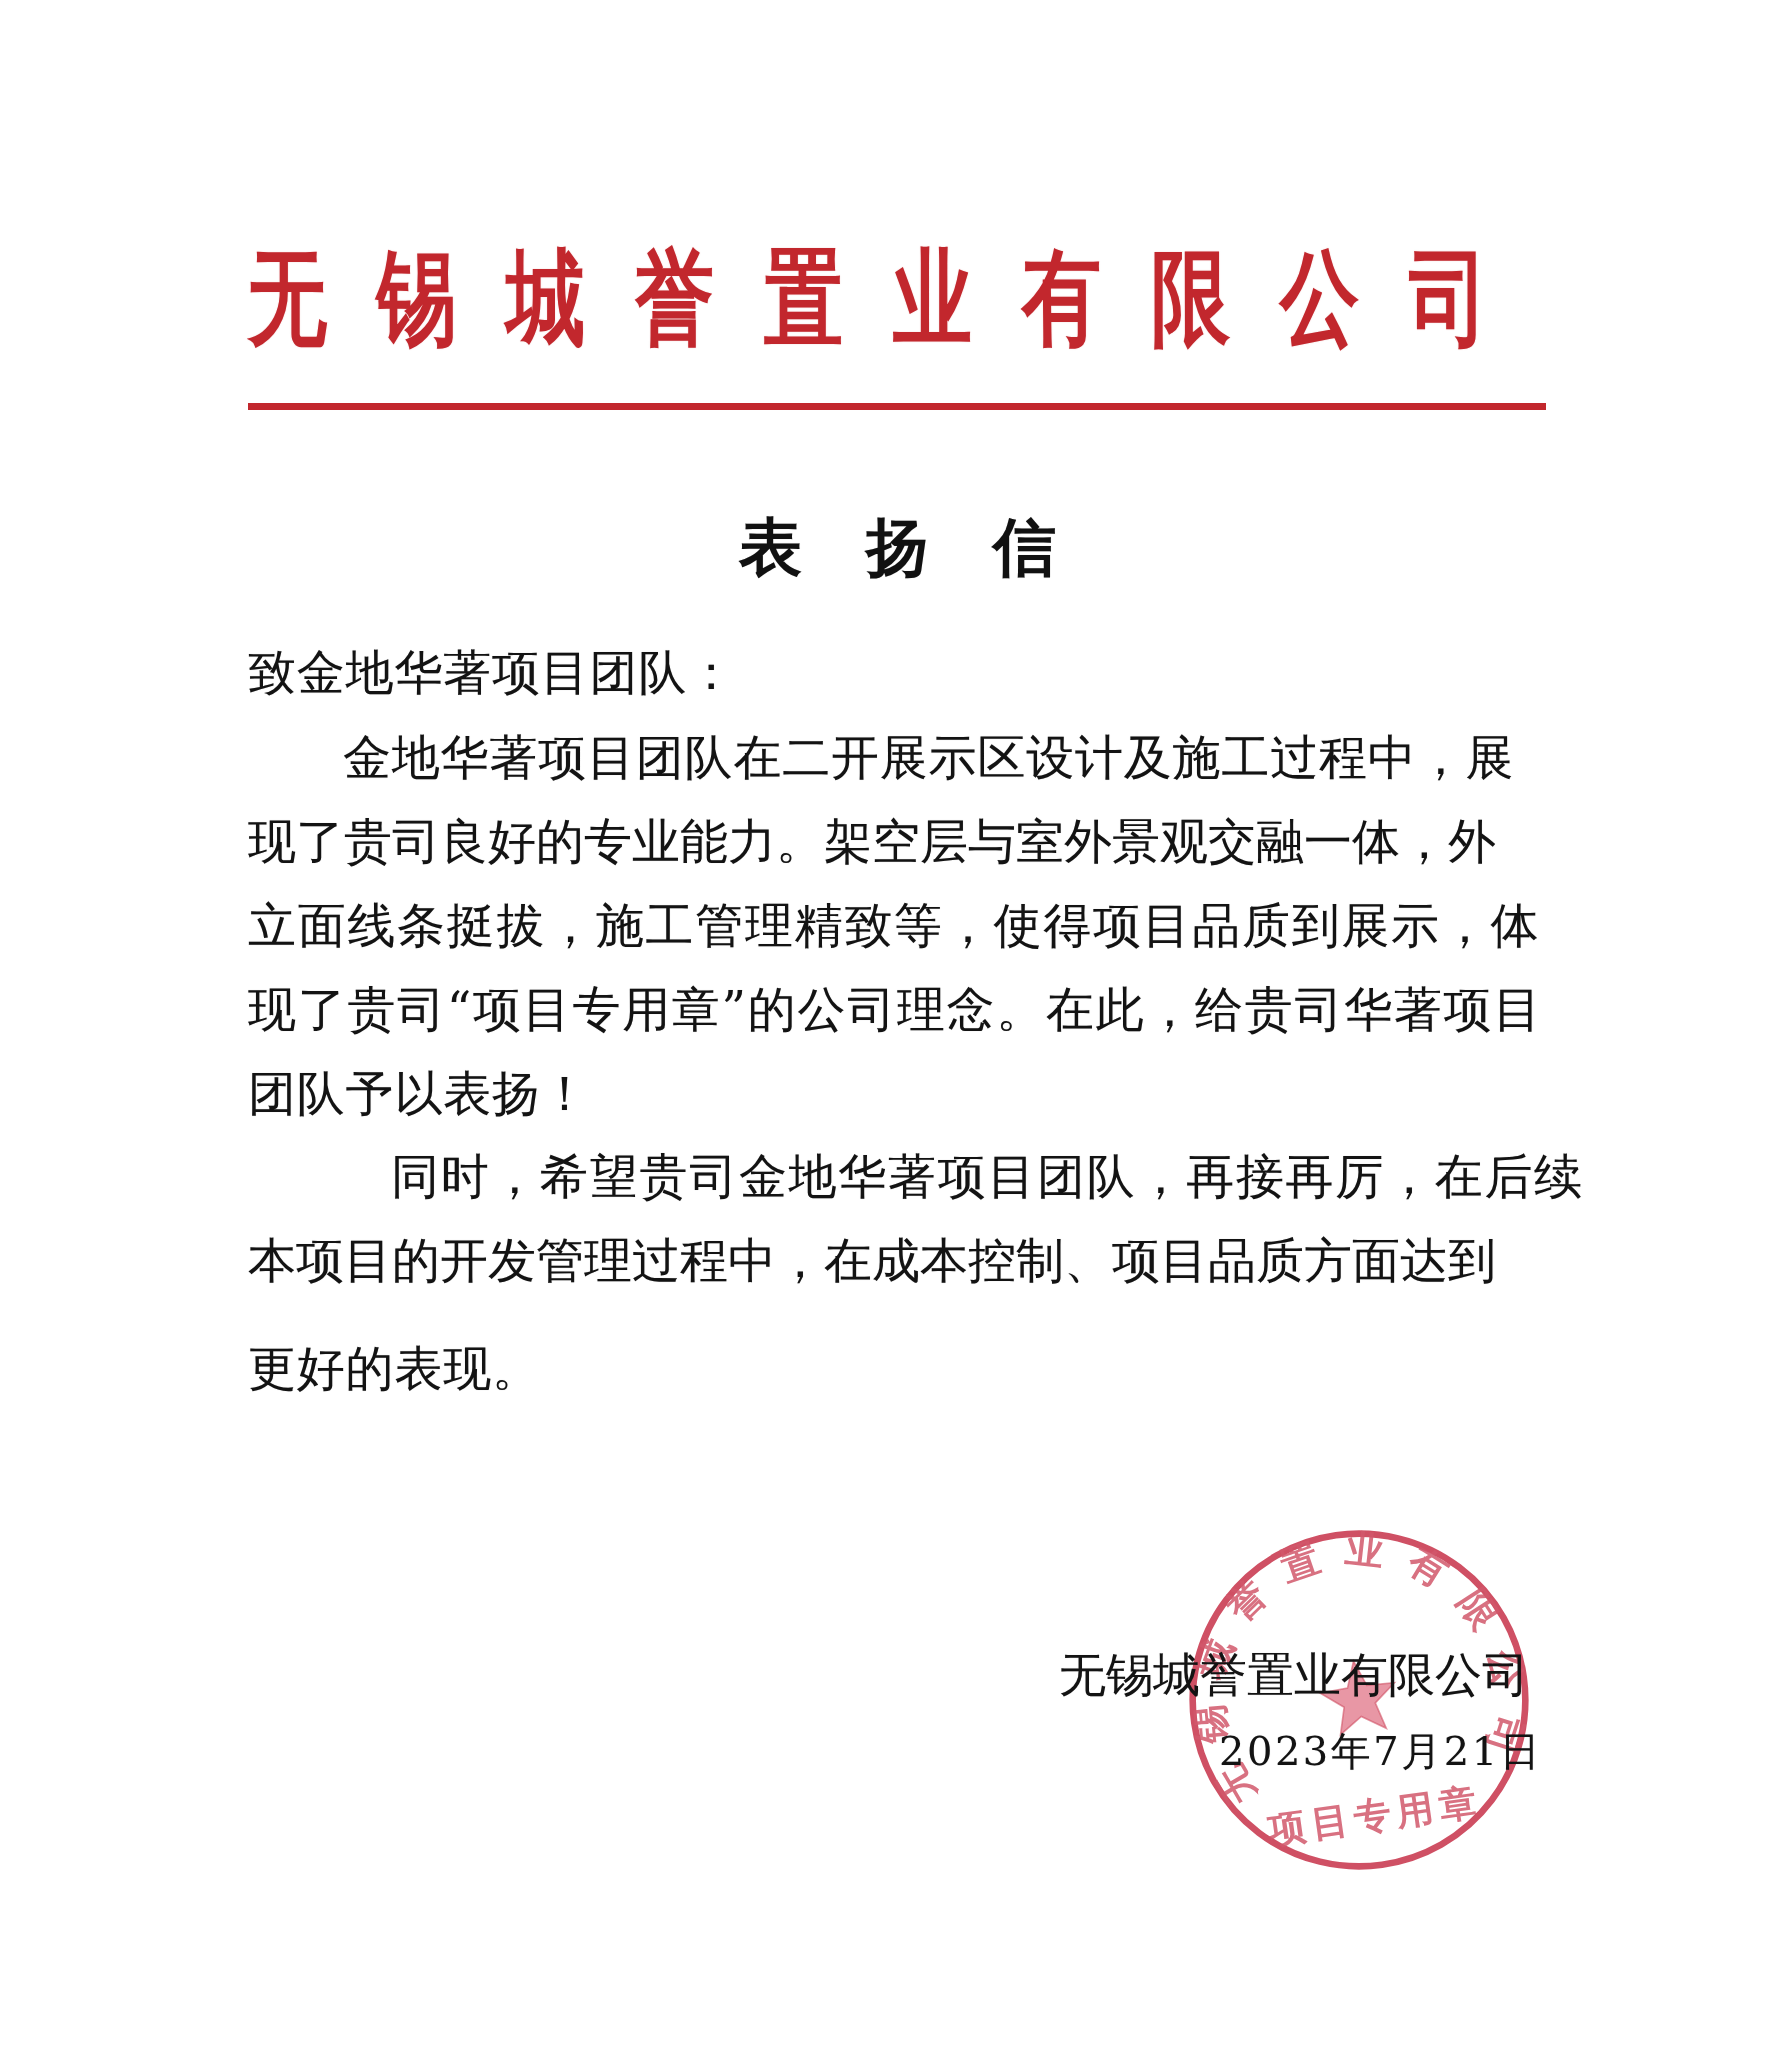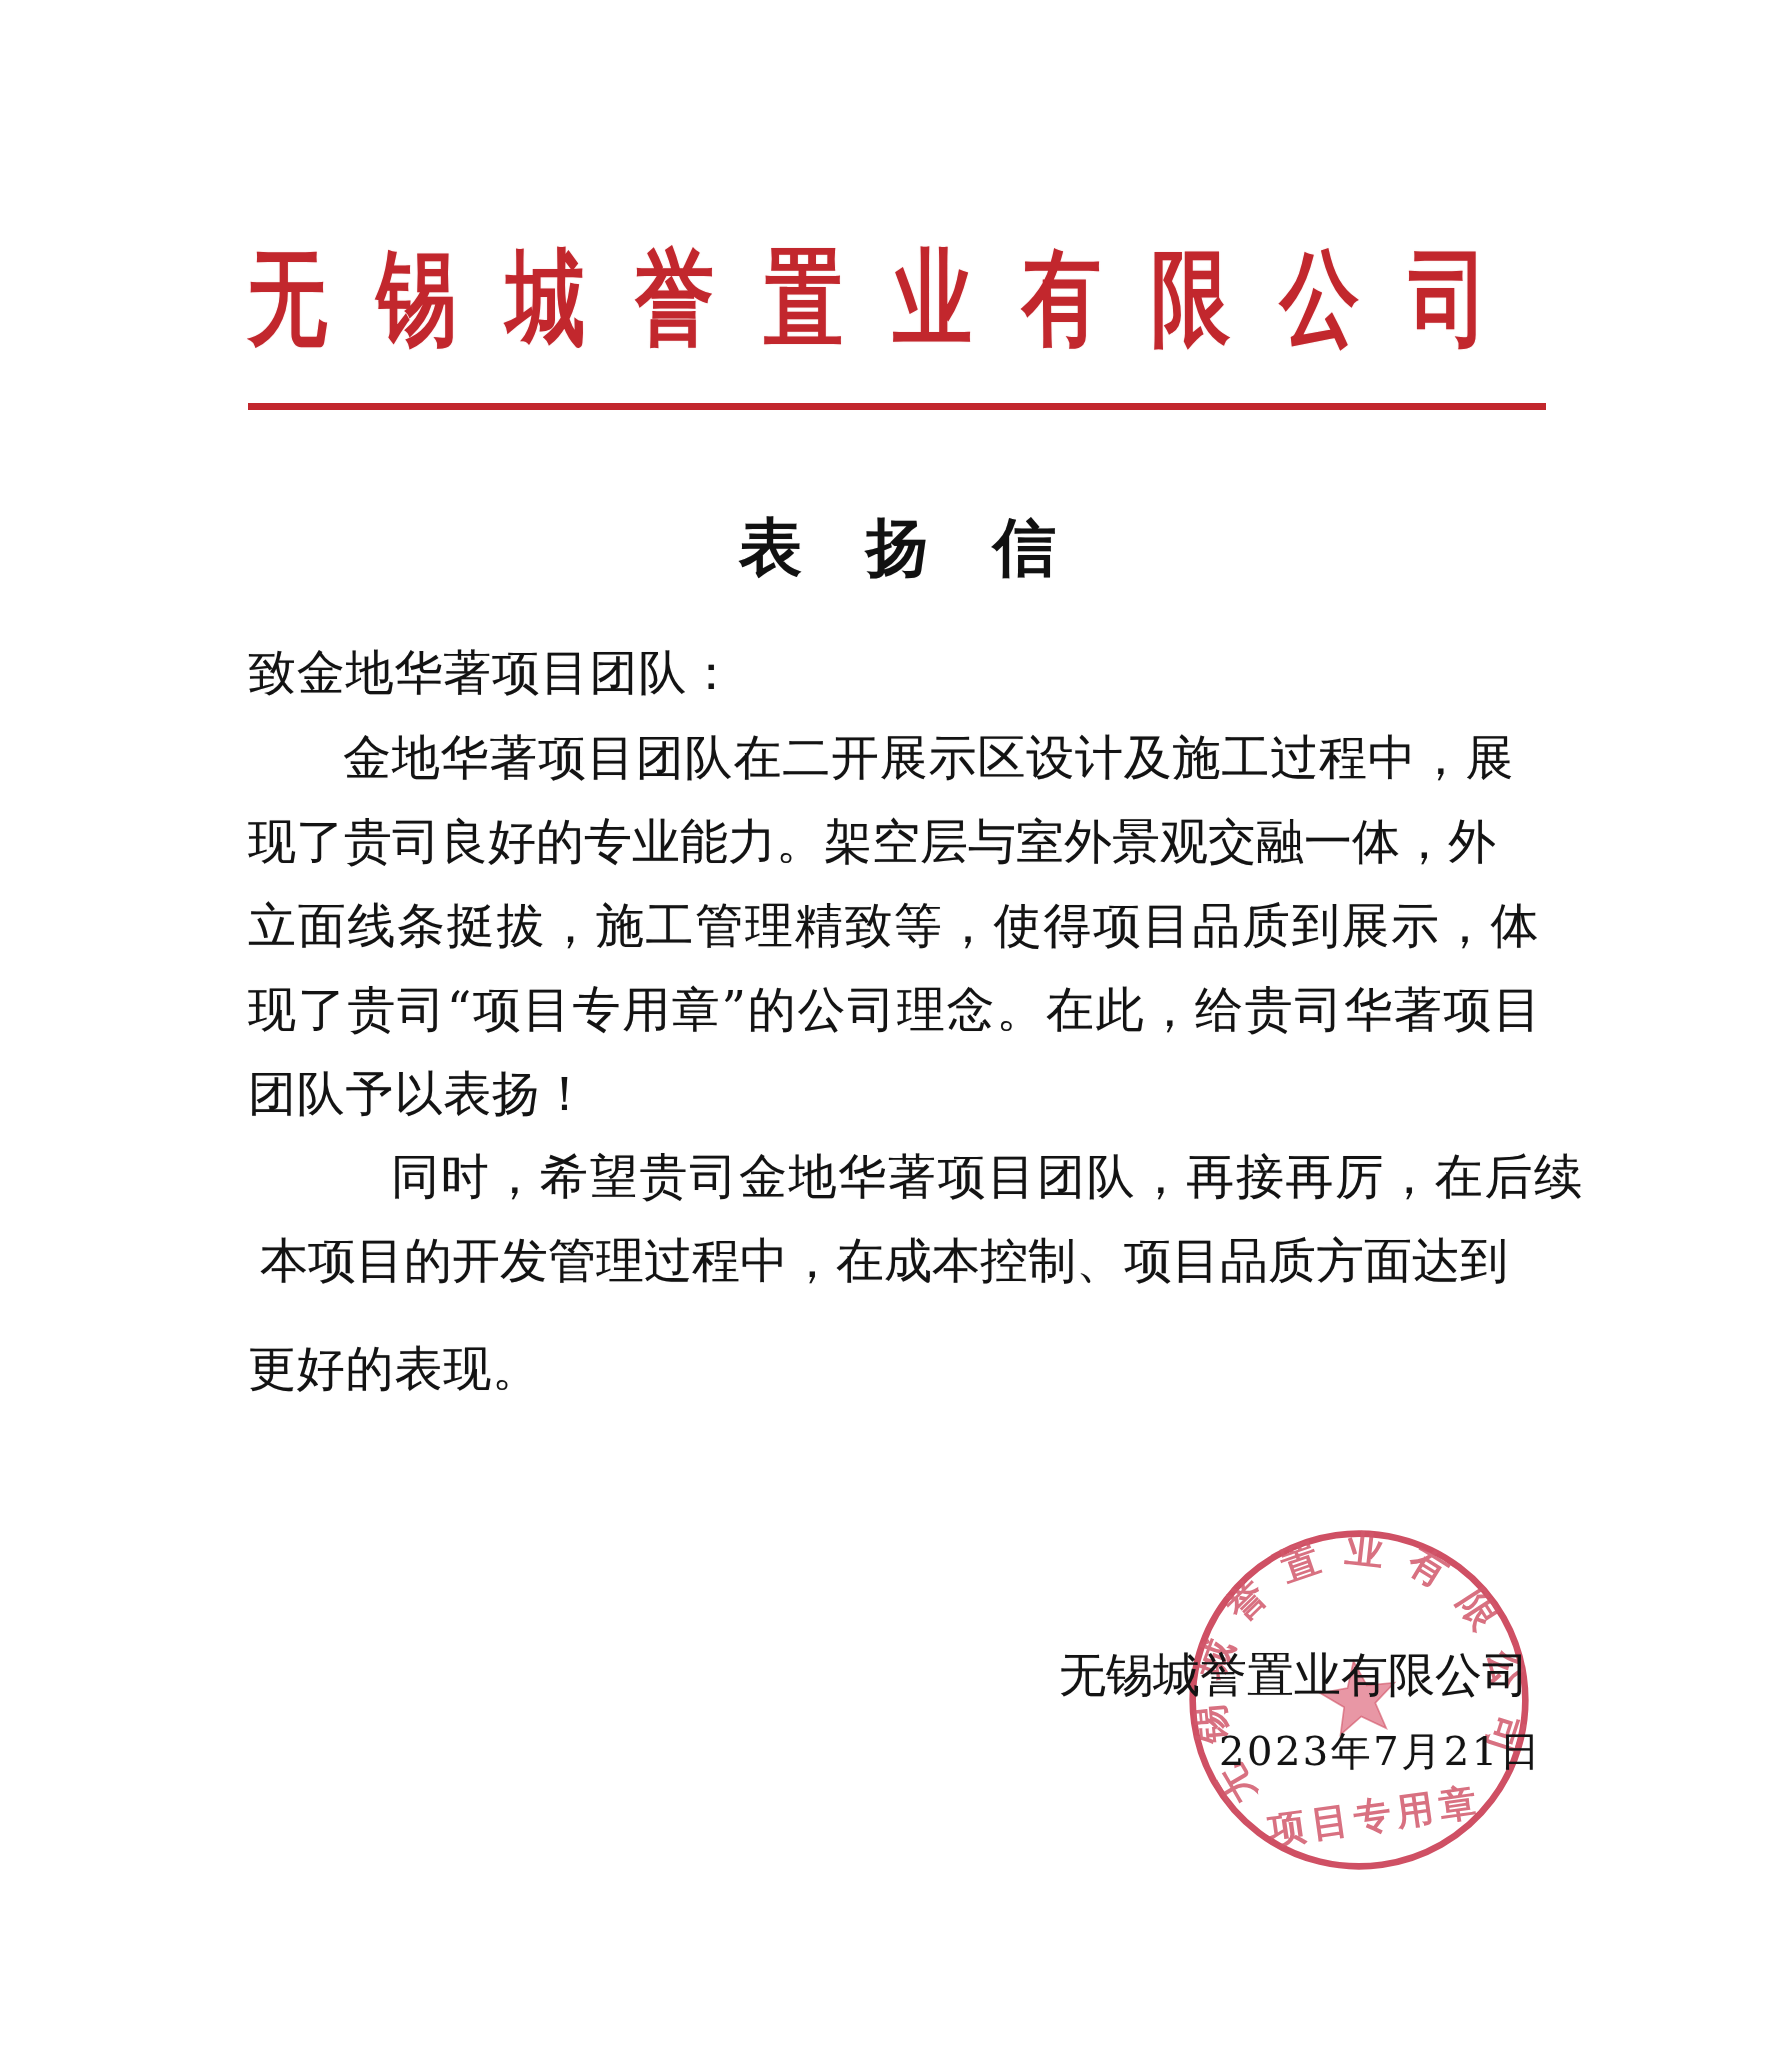--- a/index.html
+++ b/index.html
@@ -51,21 +51,21 @@
     line-height: 1;
     text-shadow: 0 0 0.8px rgba(0,0,0,0.30);
   }
   .sal { left: 248px; top: 648px; }
   .p1a { left: 343px; top: 733px; }
   .p1b { left: 248px; top: 817px; letter-spacing: 0px; }
   .p1c { left: 248px; top: 901px; letter-spacing: 1.7px; }
   .p1d { left: 248px; top: 985px; letter-spacing: 1.7px; }
   .p1e { left: 248px; top: 1069px; }
   .p2a { left: 343px; top: 1152px; letter-spacing: 1.7px; margin-left: 48px; }
-  .p2b { left: 248px; top: 1236px; letter-spacing: 0px; margin-left: 12px; }
+  .p2b { left: 248px; top: 1236px; letter-spacing: 0px; }
   .p2c { left: 248px; top: 1320px; margin-top: 24px; }
 
   
   .signature {
     left: 1059px; top: 1651px;
     font-size: 47px; color: #131313;
     letter-spacing: 0px; white-space: nowrap;
     line-height: 1;
     text-shadow: 0 0 0.8px rgba(0,0,0,0.30);
     z-index: 3;

